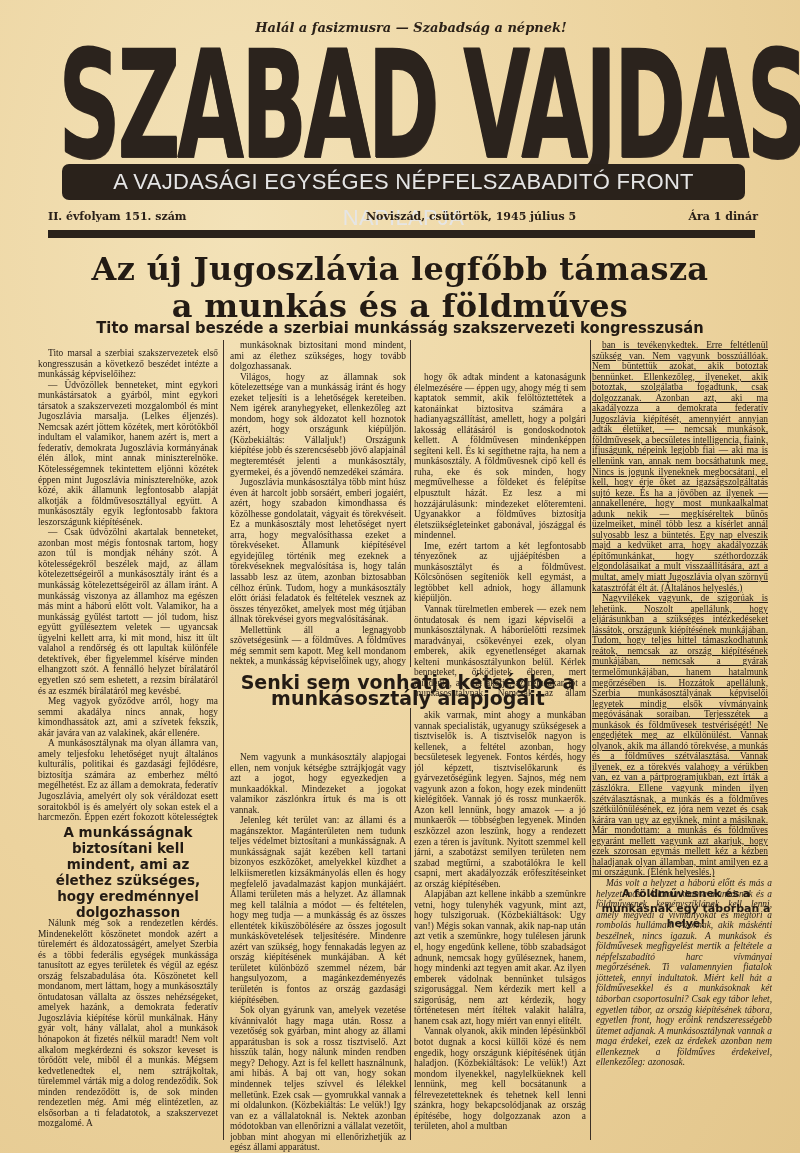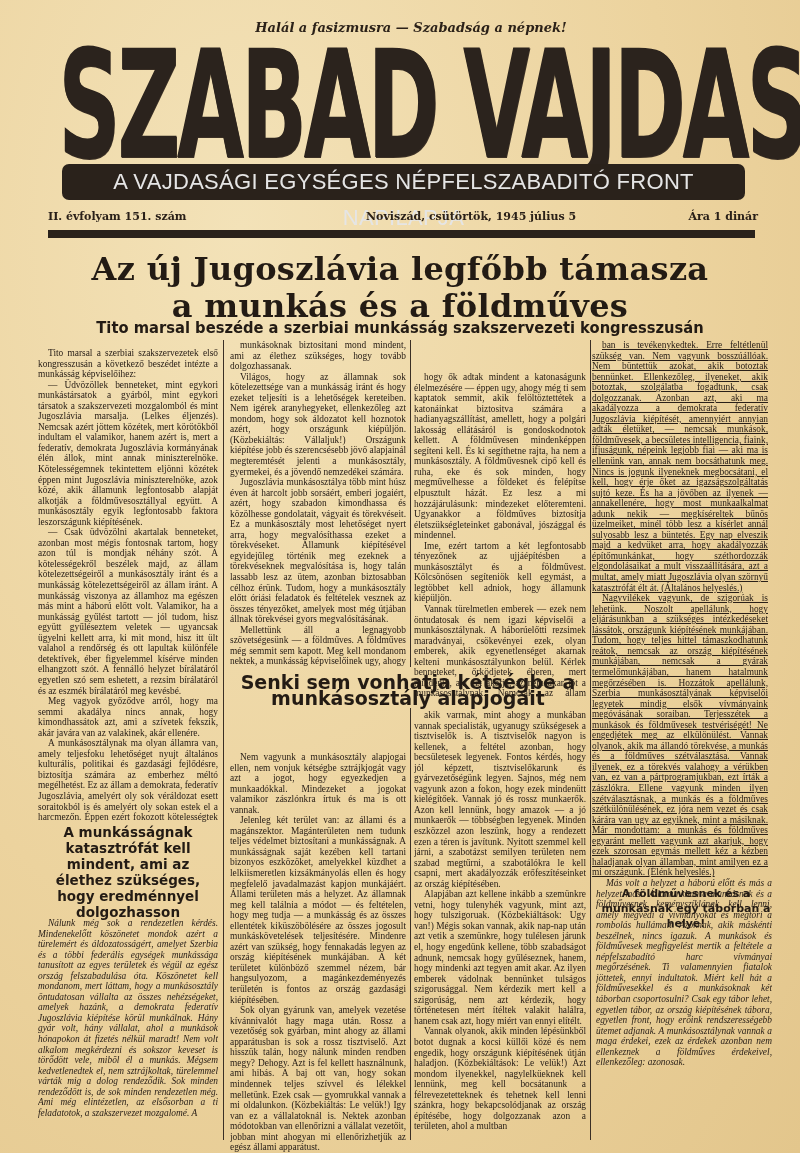--- a/index.html
+++ b/index.html
@@ -95,22 +95,22 @@
   <div class="vline v2b"></div>
   <div class="vline v3"></div>
 
   <div class="block" style="left:38px; top:348px; width:180px; height:475px;">
     <p>Tito marsal a szerbiai szakszervezetek első kongresszusán a következő beszédet intézte a munkásság képviselőihez:</p>
     <p>— Üdvözöllek benneteket, mint egykori munkástársatok a gyárból, mint egykori társatok a szakszervezeti mozgalomból és mint Jugoszlávia marsalja. (Lelkes éljenzés). Nemcsak azért jöttem közétek, mert körötökből indultam el valamikor, hanem azért is, mert a federatív, demokrata Jugoszlávia kormányának élén állok, mint annak miniszterelnöke. Kötelességemnek tekintettem eljönni közétek éppen mint Jugoszlávia miniszterelnöke, azok közé, akik államunk legfontosabb alapját alkotják a földművesosztállyal együtt. A munkásosztály egyik legfontosabb faktora leszországunk kiépítésének.</p>
     <p>— Csak üdvözölni akartalak benneteket, azonban most mégis fontosnak tartom, hogy azon túl is mondjak néhány szót. A kötelességekről beszélek majd, az állam kötelezettségeiről a munkásosztály iránt és a munkásság kötelezettségeiről az állam iránt. A munkásság viszonya az államhoz ma egészen más mint a háború előtt volt. Valamikor, ha a munkásság gyűlést tartott — jól tudom, hisz együtt gyűléseztem veletek — ugyancsak ügyelni kellett arra, ki mit mond, hisz itt ült valahol a rendőrség és ott lapultak különféle detektívek, éber figyelemmel kísérve minden elhangzott szót. A fennálló helyzet bírálatáról egyetlen szó sem eshetett, a rezsim bírálatáról és az eszmék bírálatáról meg kevésbé.</p>
     <p>Meg vagyok győződve arról, hogy ma semmi akadálya nincs annak, hogy kimondhassátok azt, ami a szívetek fekszik, akár javára van az valakinek, akár ellenére.</p>
     <p>A munkásosztálynak ma olyan államra van, amely teljesfoku lehetőséget nyujt általános kulturális, politikai és gazdasági fejlődésre, biztosítja számára az emberhez méltó megélhetést. Ez az állam a demokrata, federatív Jugoszlávia, amelyért oly sok véráldozat esett soraitokból is és amelyért oly sokan estek el a harcmezőn. Éppen ezért fokozott kötelességtek emléküket kegyelettel megőrizve, őrködni a vívmányok felett, amelyekért ők életüket adták.</p>
   </div>
-  <div class="sec-head sh1">A munkásságnak katasztrófát kell mindent, ami az élethez szükséges, hogy eredménnyel dolgozhasson</div>
-  <div class="block" style="left:38px; top:918px; width:180px; height:225px;font-style:italic;">
+  <div class="sec-head sh1">A munkásságnak biztosítani kell mindent, ami az élethez szükséges, hogy eredménnyel dolgozhasson</div>
+  <div class="block" style="left:38px; top:918px; width:180px; height:225px;">
     <p>Nálunk még sok a rendezetlen kérdés. Mindenekelőtt köszönetet mondok azért a türelemért és áldozatosságért, amelyet Szerbia és a többi federális egységek munkássága tanusított az egyes területek és végül az egész ország felszabadulása óta. Köszönetet kell mondanom, mert láttam, hogy a munkásosztály öntudatosan vállalta az összes nehézségeket, amelyek hazánk, a demokrata federatív Jugoszlávia kiépítése körül munkálnak. Hány gyár volt, hány vállalat, ahol a munkások hónapokon át fizetés nélkül maradt! Nem volt alkalom megkérdezni és sokszor keveset is törődött vele, mibõl él a munkás. Mégsem kedvetlenedtek el, nem sztrájkoltak, türelemmel várták mig a dolog rendeződik. Sok minden rendeződött is, de sok minden rendezetlen még. Ami még elintézetlen, az elsősorban a ti feladatotok, a szakszervezet mozgalomé. A</p>
   </div>
 
   <div class="block" style="left:230px; top:340px; width:176px; height:326px;">
     <p>munkásoknak biztositani mond mindent, ami az élethez szükséges, hogy tovább dolgozhassanak.</p>
     <p>Világos, hogy az államnak sok kötelezettsége van a munkásság iránt és hogy ezeket teljesíti is a lehetőségek kereteiben. Nem igérek aranyhegyeket, ellenkezőleg azt mondom, hogy sok áldozatot kell hoznotok azért, hogy országunk kiépüljön. (Közbekiáltás: Vállaljuk!) Országunk kiépítése jobb és szerencsésebb jövő alapjainál megteremtését jelenti a munkásosztály, gyermekei, és a jövendő nemzedékei számára.</p>
     <p>Jugoszlávia munkásosztálya több mint húsz éven át harcolt jobb sorsáért, emberi jogaiért, azért, hogy szabadon kimondhassa és közölhesse gondolatait, vágyait és törekvéseit. Ez a munkásosztály most lehetőséget nyert arra, hogy megvalósíthassa ezeket a törekvéseket. Államunk kiépítésével egyidejűleg történik meg ezeknek a törekvéseknek megvalósítása is, hogy talán lassabb lesz az ütem, azonban biztosabban célhoz érünk. Tudom, hogy a munkásosztály előtt óriási feladatok és feltételek vesznek az összes tényezőket, amelyek most még útjában állnak törekvései gyors megvalósításának.</p>
     <p>Mellettünk áll a legnagyobb szövetségesünk — a földműves. A földműves még semmit sem kapott. Meg kell mondanom nektek, a munkásság képviselőinek ugy, ahogy van: a földművesosztály még semmit sem kapott annakellenére,</p>
   </div>
 

